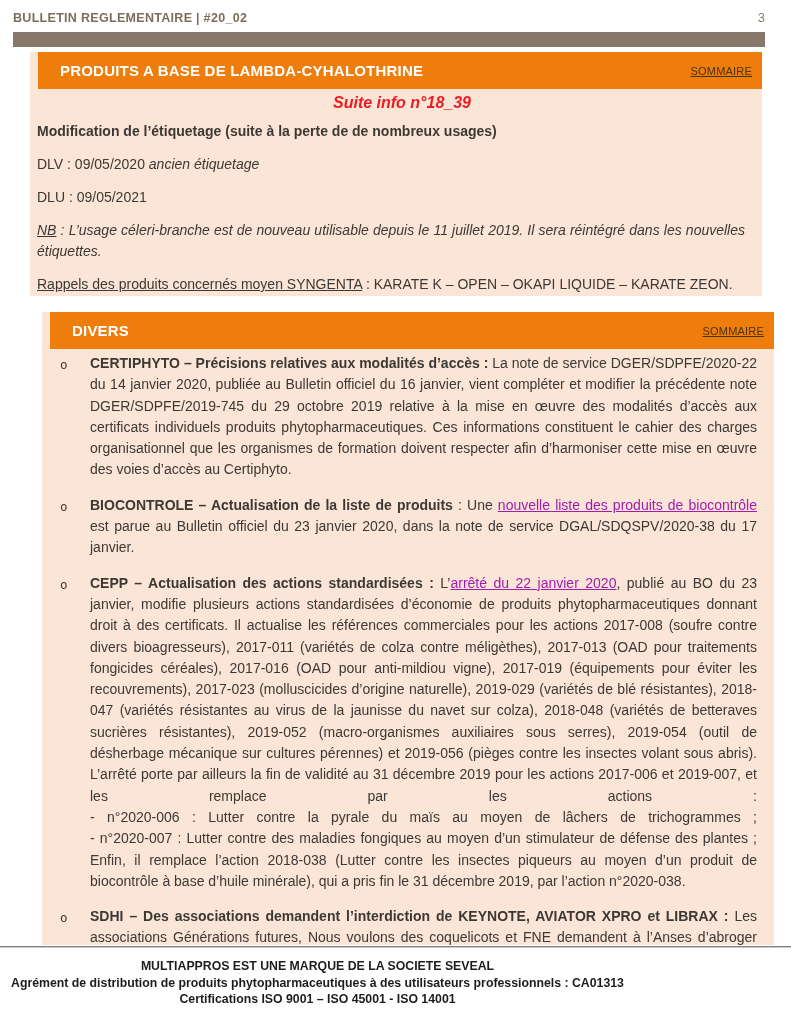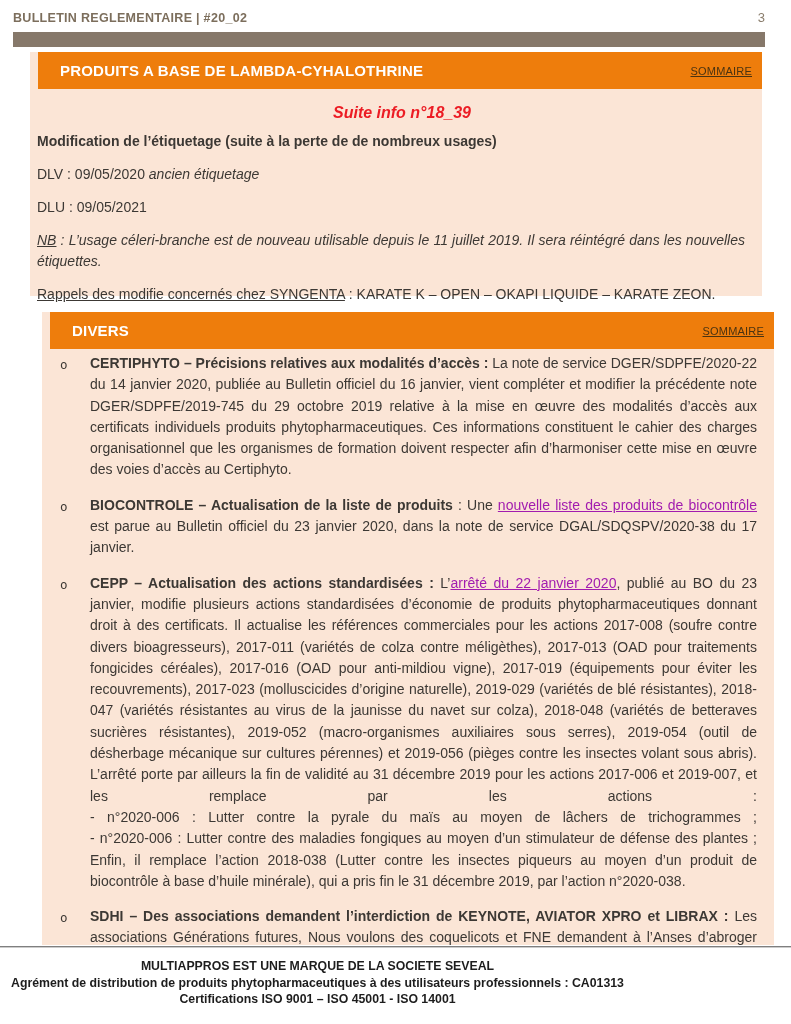--- a/index.html
+++ b/index.html
@@ -28,21 +28,21 @@
     display:flex; align-items:center; justify-content:space-between;
     padding:0 10px 0 22px;
   }
   .orange-title { color:#ffffff; font-weight:700; font-size:15px; letter-spacing:.2px; }
   .sommaire-link {
     color:#4a3311; font-weight:400; font-size:11px; letter-spacing:.2px;
     text-decoration:underline; cursor:pointer;
   }
 
   .subtitle {
-    text-align:center; margin-top:15px;
+    text-align:center; margin-top:5px;
     color:#ec1c24; font-weight:700; font-style:italic; font-size:16px;padding-left:12px;
   }
 
   .s1-body { padding:9px 17px 0 7px; font-size:14px; line-height:21px; color:#3c3834; }
   .s1-body p { margin-bottom:12px; }
   .p-bold { font-weight:700; }
   .it { font-style:italic; }
   .u { text-decoration:underline; }
   .justified { text-align:justify; }
 
@@ -76,21 +76,21 @@
     <div class="orange-bar">
       <span class="orange-title">PRODUITS A BASE DE LAMBDA-CYHALOTHRINE</span>
       <a class="sommaire-link">SOMMAIRE</a>
     </div>
     <div class="subtitle">Suite info n°18_39</div>
     <div class="s1-body">
       <p class="p-bold">Modification de l’étiquetage (suite à la perte de de nombreux usages)</p>
       <p><span>DLV : 09/05/2020 </span><span class="it">ancien étiquetage</span></p>
       <p>DLU : 09/05/2021</p>
       <p class="it justified"><span class="u">NB</span><span> : L’usage céleri-branche est de nouveau utilisable depuis le 11 juillet 2019. Il sera réintégré dans les nouvelles étiquettes.</span></p>
-      <p><span class="u">Rappels des modifie concernés chez SYNGENTA</span><span> : KARATE K – OPEN – OKAPI LIQUIDE – KARATE ZEON.</span></p>
+      <p><span class="u">Rappels des produits concernés moyen SYNGENTA</span><span> : KARATE K – OPEN – OKAPI LIQUIDE – KARATE ZEON.</span></p>
     </div>
   </div>
 
   <div class="section section-divers">
     <div class="orange-bar">
       <span class="orange-title">DIVERS</span>
       <a class="sommaire-link">SOMMAIRE</a>
     </div>
 
     <div class="items">
@@ -104,21 +104,21 @@
         <span class="bullet">o</span>
         <span class="lead">BIOCONTROLE – Actualisation de la liste de produits</span><span> : Une </span><a class="text-link">nouvelle liste des produits de biocontrôle</a><span> est parue au Bulletin officiel du 23 janvier 2020, dans la note de service DGAL/SDQSPV/2020-38 du 17 janvier.</span>
       </div>
 
       <div class="item">
         <span class="bullet">o</span>
         <div class="justify-last">
           <span class="lead">CEPP – Actualisation des actions standardisées : </span><span>L’</span><a class="text-link">arrêté du 22 janvier 2020</a><span>, publié au BO du 23 janvier, modifie plusieurs actions standardisées d’économie de produits phytopharmaceutiques donnant droit à des certificats. Il actualise les références commerciales pour les actions 2017-008 (soufre contre divers bioagresseurs), 2017-011 (variétés de colza contre méligèthes), 2017-013 (OAD pour traitements fongicides céréales), 2017-016 (OAD pour anti-mildiou vigne), 2017-019 (équipements pour éviter les recouvrements), 2017-023 (molluscicides d’origine naturelle), 2019-029 (variétés de blé résistantes), 2018-047 (variétés résistantes au virus de la jaunisse du navet sur colza), 2018-048 (variétés de betteraves sucrières résistantes), 2019-052 (macro-organismes auxiliaires sous serres), 2019-054 (outil de désherbage mécanique sur cultures pérennes) et 2019-056 (pièges contre les insectes volant sous abris). L’arrêté porte par ailleurs la fin de validité au 31 décembre 2019 pour les actions 2017-006 et 2019-007, et les remplace par les actions :</span>
         </div>
         <div class="justify-last">- n°2020-006 : Lutter contre la pyrale du maïs au moyen de lâchers de trichogrammes ;</div>
-        <div class="justify-last">- n°2020-006 : Lutter contre des maladies fongiques au moyen d’un stimulateur de défense des plantes ;</div>
+        <div class="justify-last">- n°2020-007 : Lutter contre des maladies fongiques au moyen d’un stimulateur de défense des plantes ;</div>
         <div>Enfin, il remplace l’action 2018-038 (Lutter contre les insectes piqueurs au moyen d’un produit de biocontrôle à base d’huile minérale), qui a pris fin le 31 décembre 2019, par l’action n°2020-038.</div>
       </div>
 
       <div class="item">
         <span class="bullet">o</span>
         <span class="lead">SDHI – Des associations demandent l’interdiction de KEYNOTE, AVIATOR XPRO et LIBRAX : </span><span>Les associations Générations futures, Nous voulons des coquelicots et FNE demandent à l’Anses d’abroger l’AMM de trois produits phytopharmaceutiques à base de SDHI : le Keynote et l’Aviator Xpro de Bayer et le Librax de BASF. En cas de refus ou de non-réponse, « les associations saisiront le Tribunal administratif de Lyon dans un délai de deux mois », préviennent-elles dans un communiqué daté du 21 janvier 2020. Le feuilleton SDHI est donc loin d’être terminé. Le conflit opposant plusieurs scientifiques, le chercheur de l’Inserm/CNRS Pierre Rustin en tête, et l’Anses sur la toxicité des fongicides SDHI n’est pas réglé. Selon les</span>
       </div>
 
     </div>
   </div>

